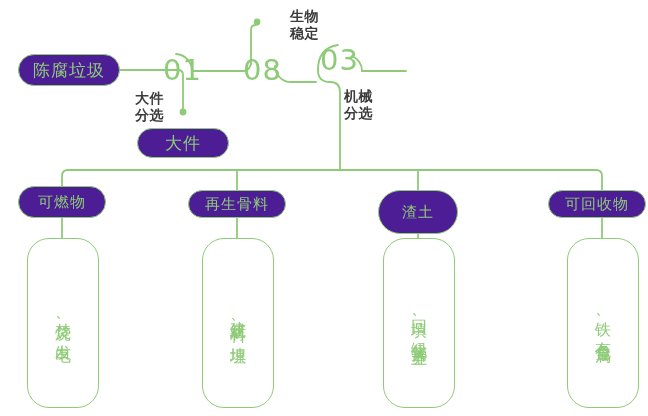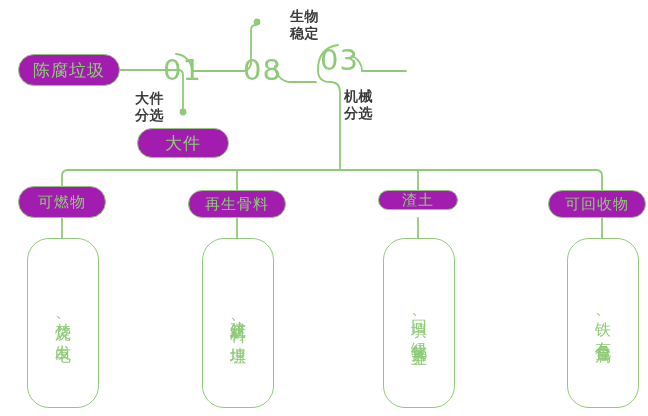--- a/index.html
+++ b/index.html
@@ -43,21 +43,21 @@
     font-weight: 400;
     letter-spacing: 1px;
     font-family: "DejaVu Sans", "Liberation Sans", sans-serif;
   }
   
   .pill {
     position: absolute;
     box-sizing: border-box;
     border: 1.6px solid #8ecb77;
     border-radius: 999px;
-    background: #a21caf;
+    background: #4c1d95;
     color: #8ecb77;
     display: flex;
     align-items: center;
     justify-content: center;
     font-size: 15px;
     letter-spacing: 1px;
     white-space: nowrap;
   }
   .pill.big {
     font-size: 17px;
@@ -159,21 +159,21 @@
   <div class="pill big" style="left:137px; top:128px; width:92px; height:30px;">
     <span>大件</span>
   </div>
 
   <div class="pill" style="left:18px; top:186px; width:88px; height:32px;">
     <span>可燃物</span>
   </div>
   <div class="pill" style="left:188px; top:190px; width:98px; height:28px;">
     <span>再生骨料</span>
   </div>
-  <div class="pill" style="left:378px; top:190px; width:80px; height:20px;">
+  <div class="pill" style="left:378px; top:190px; width:80px; height:44px;">
     <span>渣土</span>
   </div>
   <div class="pill" style="left:548px; top:190px; width:98px; height:28px;">
     <span>可回收物</span>
   </div>
 
   <div class="vbox" style="left:27px; top:238px; width:72px; height:170px;">
     <span class="vtext">焚烧、发电</span>
   </div>
 

